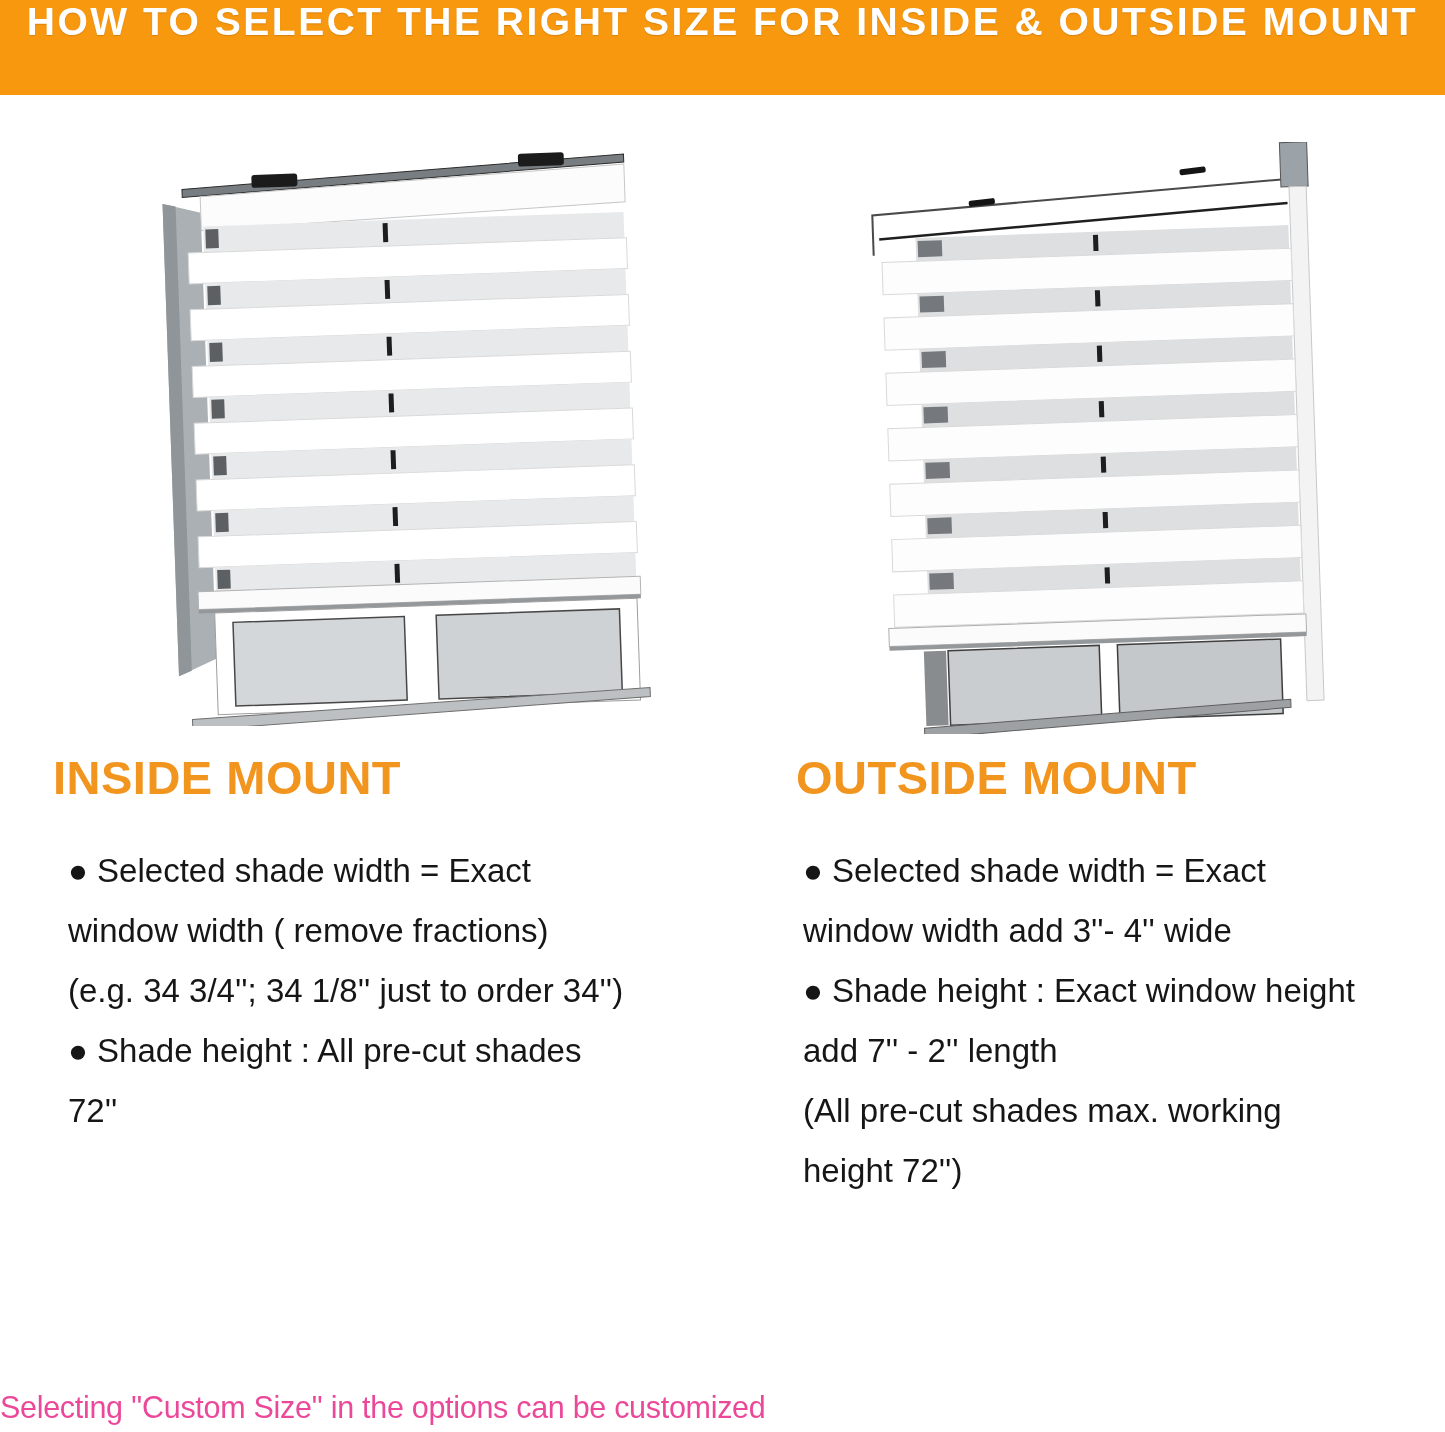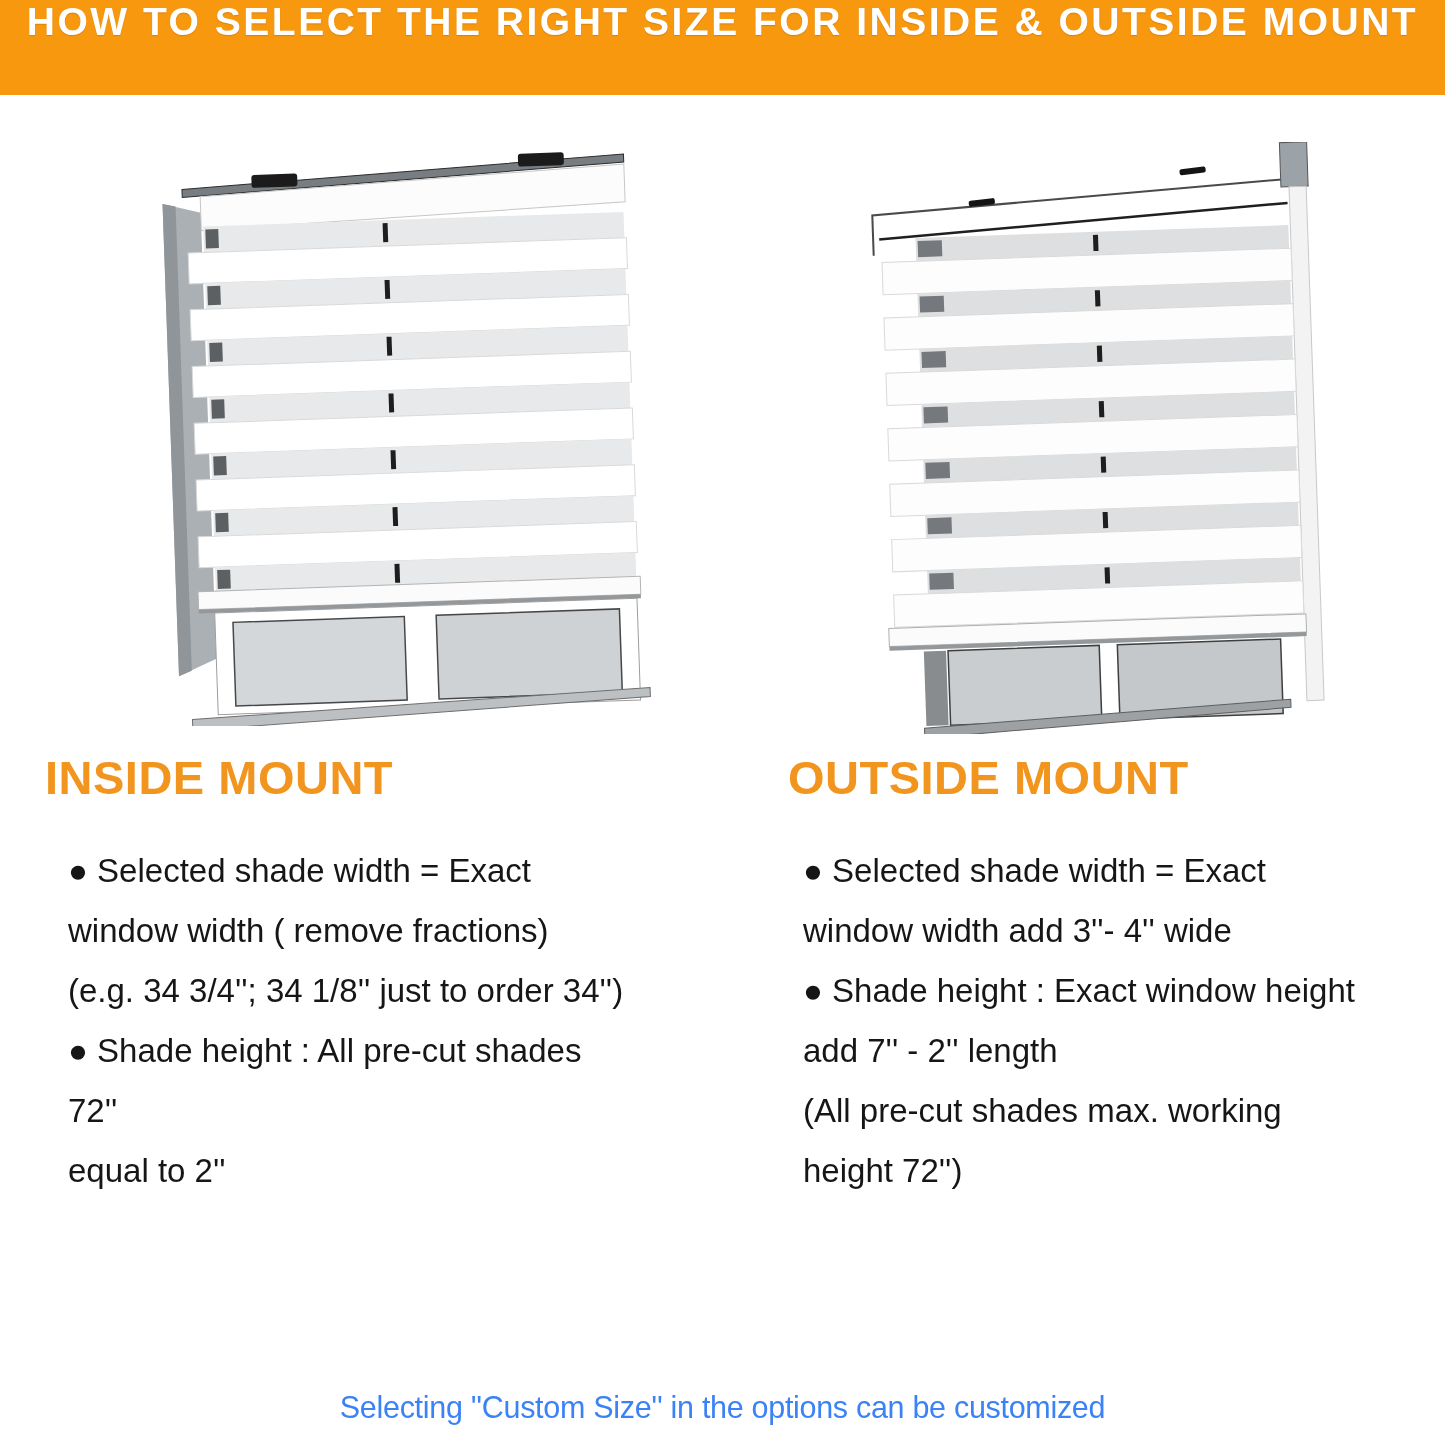--- a/index.html
+++ b/index.html
@@ -20,35 +20,36 @@
     white-space:nowrap;
     text-shadow:0 1px 1px rgba(160,90,0,.35);
   }
   .illu{position:absolute;}
   .illu-inside{left:138px;top:148px;width:528px;height:578px;}
   .illu-outside{left:858px;top:142px;width:484px;height:592px;}
   .mount-heading{
     position:absolute;top:750px;
     color:#F2951F;font-weight:bold;font-size:47px;letter-spacing:0.5px;
     white-space:nowrap;
+    margin-left:8px;
   }
   .heading-inside{left:45px;}
   .heading-outside{left:788px;}
   .col{
     position:absolute;top:841px;
     color:#161616;font-size:33px;margin-left:40px;
   }
   .col-left{left:28px;width:710px;}
   .col-right{left:763px;width:670px;}
   .line{
     display:block;height:60px;line-height:60px;white-space:nowrap;
   }
   .footer-note{
     position:absolute;left:0;top:1390px;width:1445px;
-    text-align:center;color:#3b82f6;font-size:30.5px;
+    color:#ec4899;font-size:30.5px;
     letter-spacing:-0.3px;
   }
 </style>
 </head>
 <body>
 
 <div class="page">
 
   <div class="banner">
     <span class="banner-title">HOW TO SELECT THE RIGHT SIZE FOR INSIDE &amp; OUTSIDE MOUNT</span>
@@ -180,21 +181,20 @@
 
   <div class="mount-heading heading-inside">INSIDE MOUNT</div>
   <div class="mount-heading heading-outside">OUTSIDE MOUNT</div>
 
   <div class="col col-left">
     <span class="line">● Selected shade width = Exact</span>
     <span class="line">window width ( remove fractions)</span>
     <span class="line">(e.g. 34 3/4''; 34 1/8'' just to order 34'')</span>
     <span class="line">● Shade height : All pre-cut shades</span>
     <span class="line">72''</span>
-    <span class="line">equal to 2''</span>
   </div>
 
   <div class="col col-right">
     <span class="line">● Selected shade width = Exact</span>
     <span class="line">window width add 3''- 4'' wide</span>
     <span class="line">● Shade height : Exact window height</span>
     <span class="line">add 7'' - 2'' length</span>
     <span class="line">(All pre-cut shades max. working</span>
     <span class="line">height 72'')</span>
   </div>

